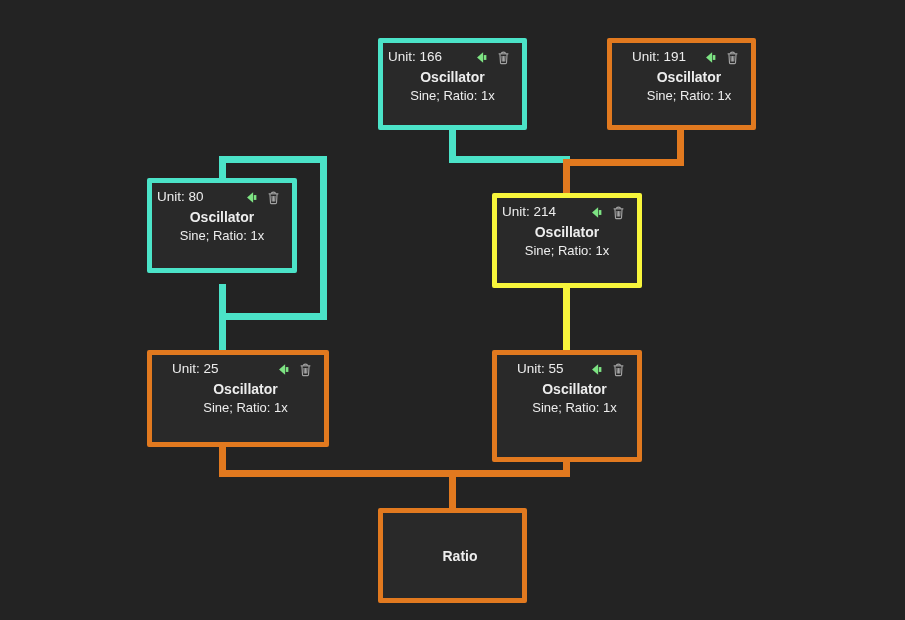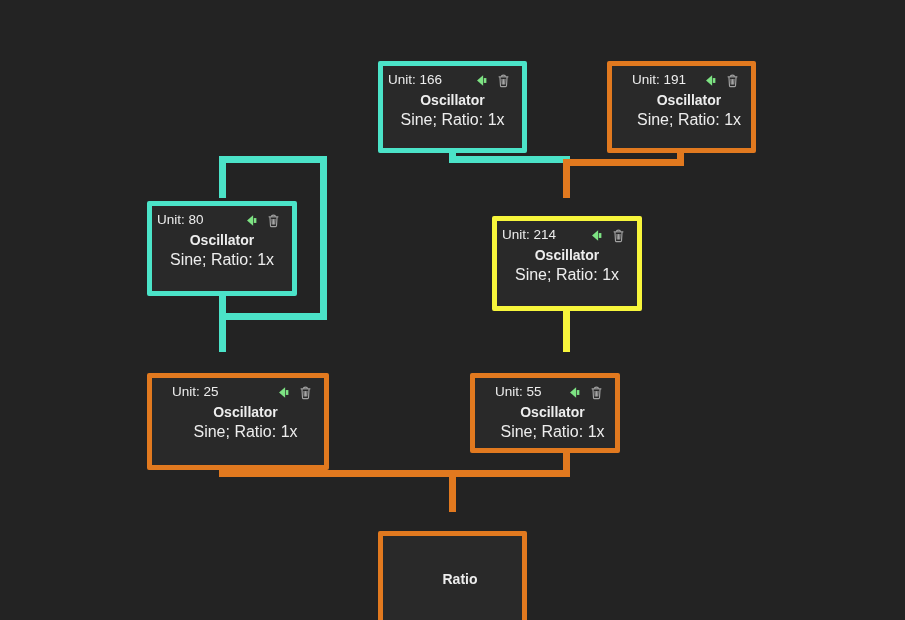--- a/index.html
+++ b/index.html
@@ -9,29 +9,29 @@
   html,body{margin:0;padding:0;background:var(--bg);}
   .canvas{position:relative;width:905px;height:620px;background:var(--bg);overflow:hidden;
           font-family:"Liberation Sans",sans-serif;}
   
   .seg{position:absolute;z-index:1;}
   .seg[data-color="teal"]{background:var(--teal);}
   .seg[data-color="orange"]{background:var(--orange);}
   .seg[data-color="yellow"]{background:var(--yellow);}
   
   .node{position:absolute;z-index:2;background:var(--node_bg);border:5px solid #a3a3a3;
-        border-radius:2px;box-sizing:border-box;color:var(--text);margin-top:23px;}
+        border-radius:2px;box-sizing:border-box;color:var(--text);}
   .node[data-color="teal"]{border-color:var(--teal);}
   .node[data-color="orange"]{border-color:var(--orange);padding-left:15px;}
   .node[data-color="yellow"]{border-color:var(--yellow);}
   .node-header{display:flex;align-items:center;gap:9px;padding:6px 12px 0 5px;}
   .unit{flex:1;font-size:13.5px;line-height:16px;white-space:nowrap;}
   .icon-btn{display:inline-flex;align-items:center;cursor:pointer;}
   .node-title{text-align:center;font-weight:bold;font-size:14px;margin-top:4px;}
-  .node-subtitle{text-align:center;font-size:16px;margin-top:3px;}
+  .node-subtitle{text-align:center;font-size:13px;margin-top:3px;}
   .node.mixer{display:flex;align-items:center;justify-content:center;}
   .node.mixer .node-title{margin:0;}
 </style>
 </head>
 <body>
 
 <div class="canvas">
 
   <div>
 
@@ -178,21 +178,21 @@
             <path d="M6.2 7.2 L6.5 14"></path>
             <path d="M8 7.2 L8 14"></path>
             <path d="M9.8 7.2 L9.5 14"></path>
           </svg>
       </span>
     </div>
     <div class="node-title">Oscillator</div>
     <div class="node-subtitle">Sine; Ratio: 1x</div>
   </div>
 
-  <div class="node" style="left:470px;top:350px;width:150px;height:80px" data-color="orange">
+  <div class="node" style="left:492px;top:350px;width:150px;height:112px" data-color="orange">
     <div class="node-header">
       <span class="unit">Unit: 55</span>
       <span class="icon-btn">
         <svg width="13" height="13" viewBox="0 0 16 16">
             <g fill="#7DE383">
               <polygon points="10,1.5 10,14.5 2.5,8"></polygon>
               <rect x="10.8" y="5" width="3.2" height="6"></rect>
             </g>
           </svg>
       </span>

